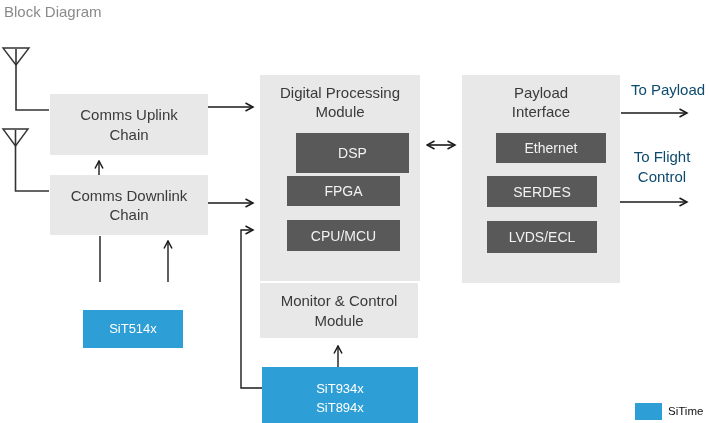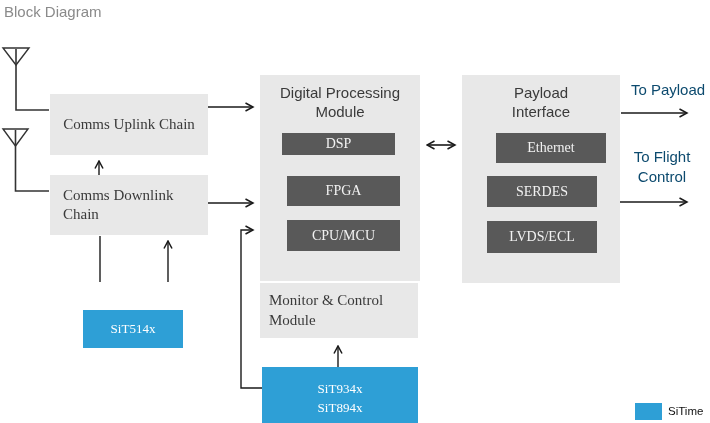--- a/index.html
+++ b/index.html
@@ -5,21 +5,21 @@
   html,body{margin:0;padding:0;background:#fff;}
   #canvas{
     position:relative;width:710px;height:423px;background:#fff;overflow:hidden;
     font-family:"Liberation Sans", sans-serif;
   }
   .title{
     position:absolute;left:4px;top:3px;font-size:15px;color:var(--title_gray,#8a8a8a);
   }
   .box{
     position:absolute;display:flex;align-items:center;justify-content:center;
-    text-align:left;box-sizing:border-box;font-family:Liberation Serif, serif;
+    text-align:center;box-sizing:border-box;
   }
   .gray{background:var(--block_light,#e8e8e8);color:#3a3a3a;font-size:15px;line-height:1.3;}
   .gray .label{max-width:132px;}
   .container{background:var(--block_light,#e8e8e8);position:absolute;box-sizing:border-box;margin-top:33px;}
   .container .ctitle{
     text-align:center;color:#3a3a3a;font-size:15px;line-height:1.25;
     margin:9px auto 0 auto;max-width:138px;
   }
   .dark{
     background:var(--block_dark,#595959);color:#f2f2f2;font-size:14px;
@@ -81,21 +81,21 @@
   <div class="box gray" style="left:50px;top:175px;width:158px;height:60px;">
     <span class="label">Comms Downlink Chain</span>
   </div>
 
   <div class="box blue" style="left:83px;top:282px;width:100px;height:38px;margin-top:28px;">
     <span>SiT514x</span>
   </div>
 
   <div class="container" style="left:260px;top:42px;width:160px;height:206px;">
     <div class="ctitle">Digital Processing Module</div>
-    <div class="box dark" style="left:22px;top:58px;width:113px;height:22px;">
+    <div class="box dark" style="left:36px;top:58px;width:113px;height:40px;">
       <span>DSP</span>
     </div>
     <div class="box dark" style="left:27px;top:101px;width:113px;height:30px;">
       <span>FPGA</span>
     </div>
     <div class="box dark" style="left:27px;top:145px;width:113px;height:31px;">
       <span>CPU/MCU</span>
     </div>
   </div>
 

